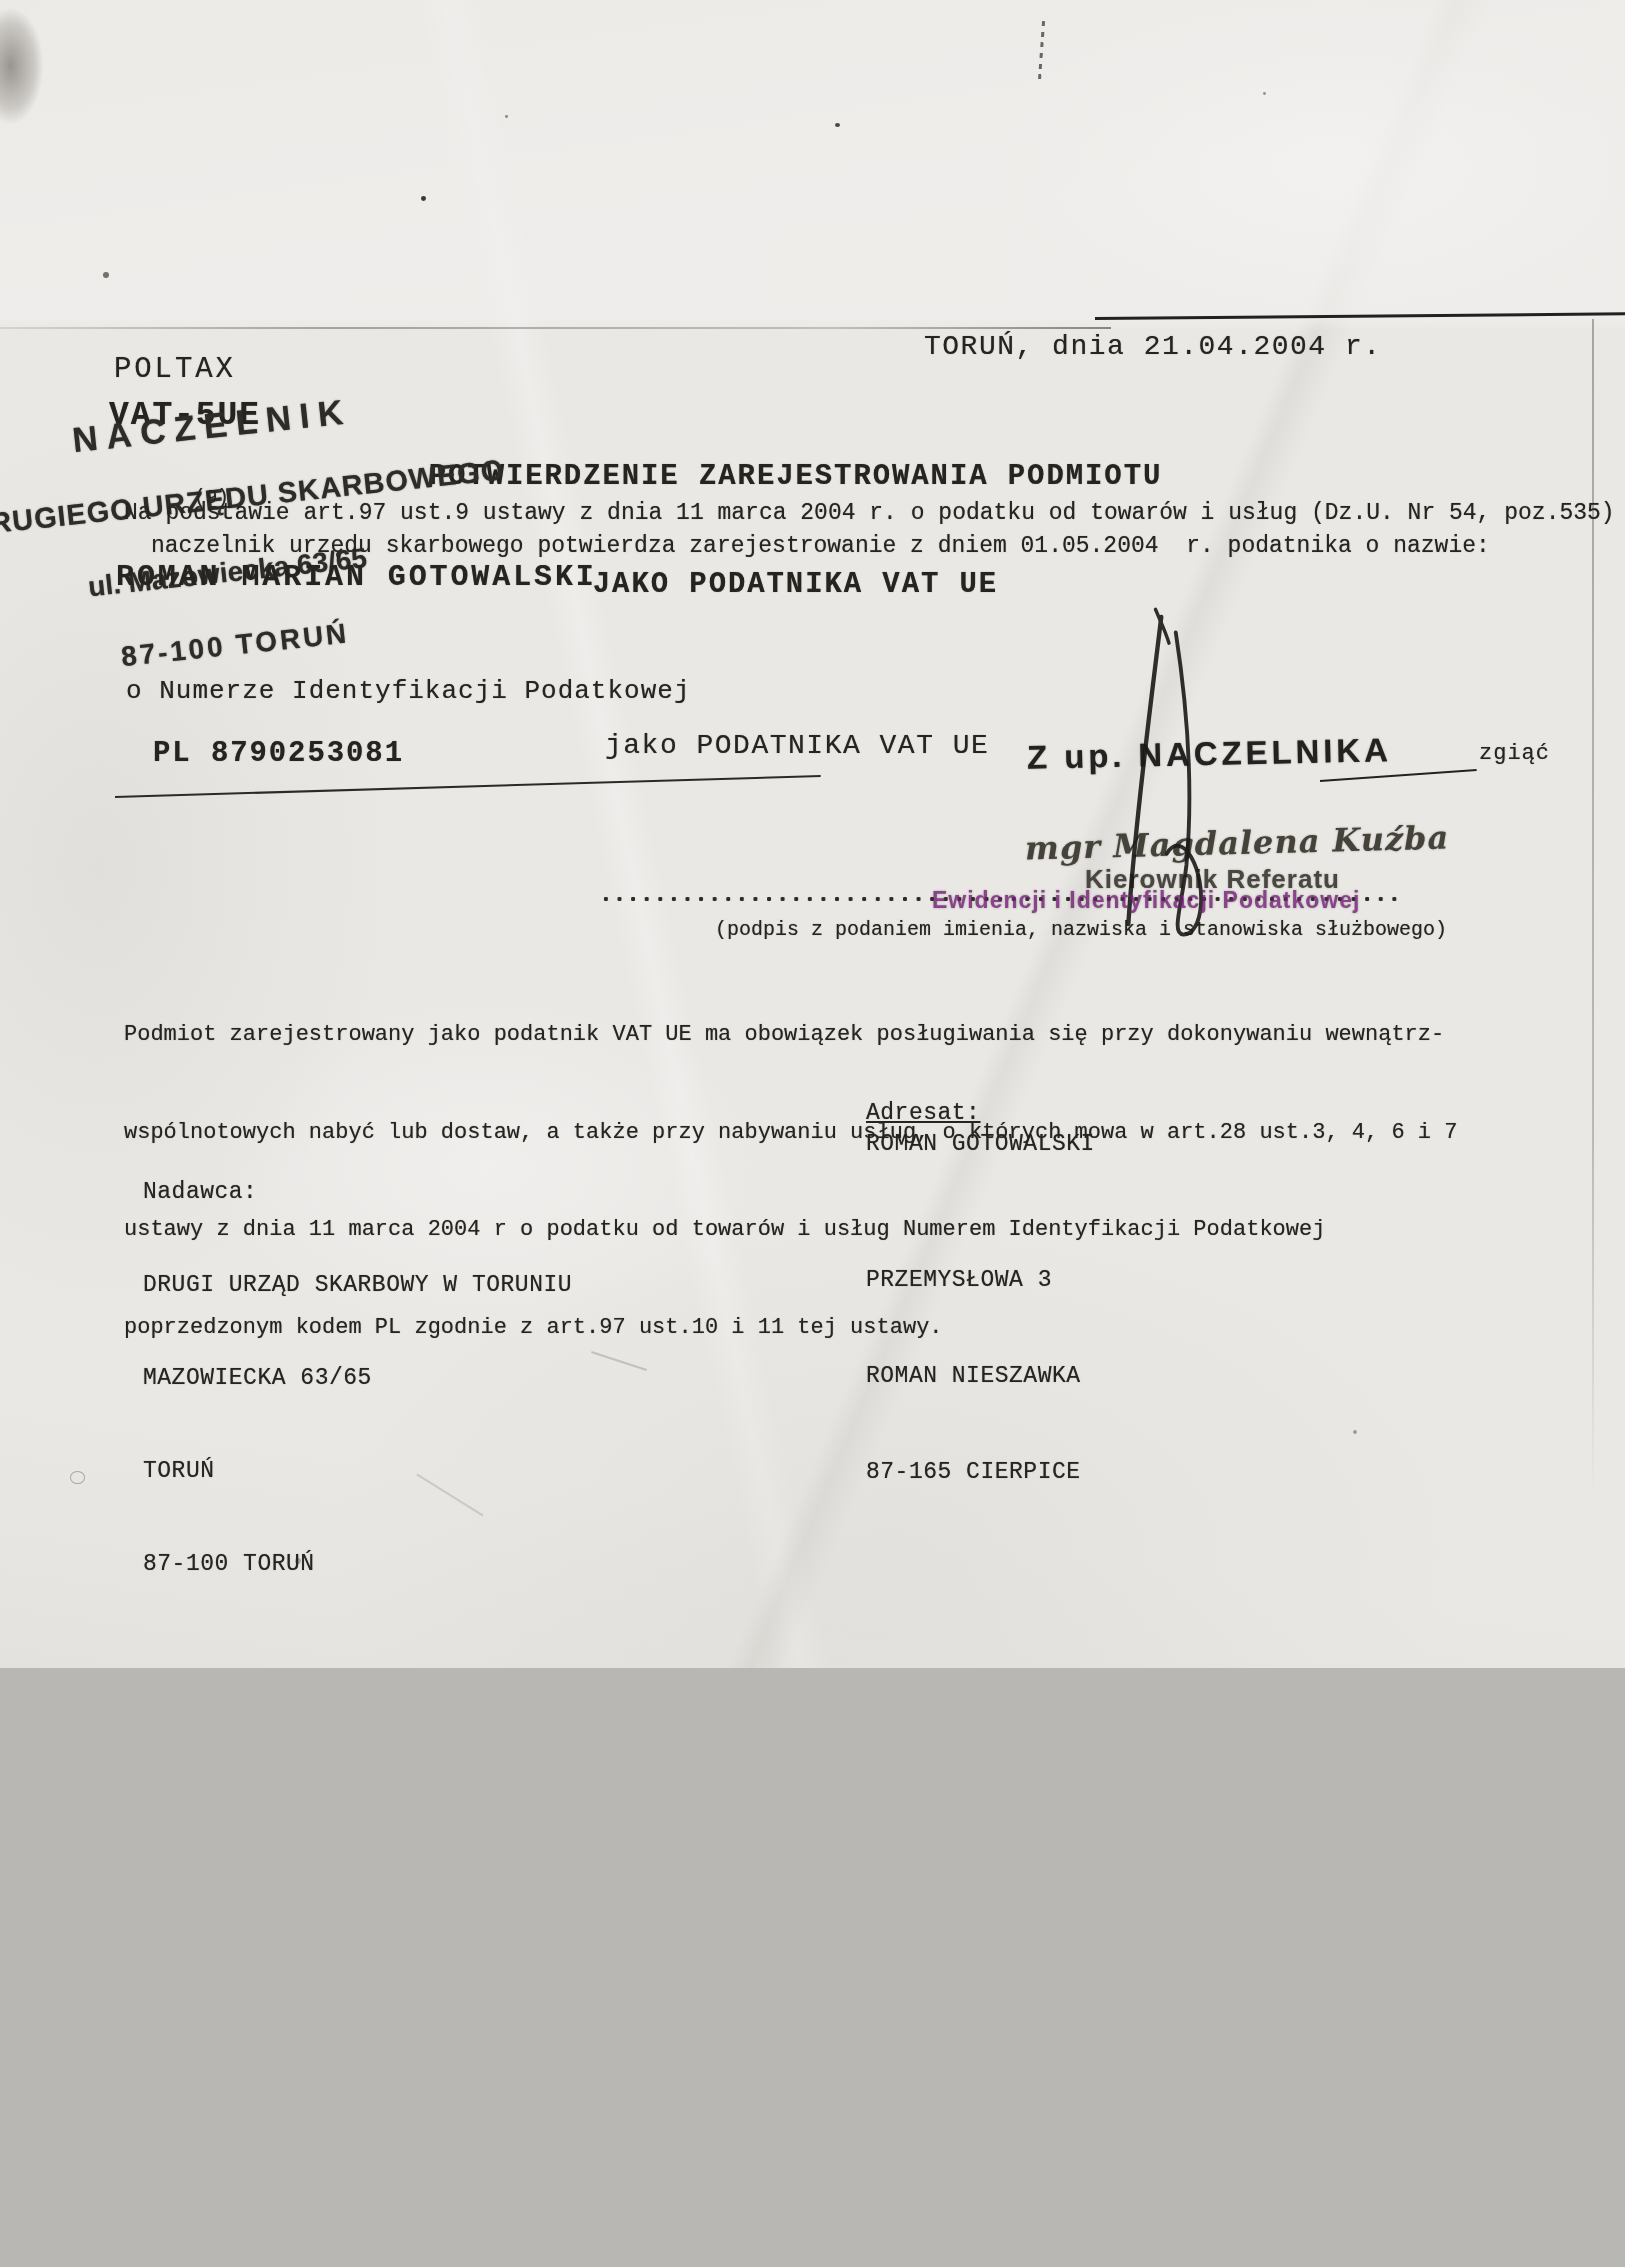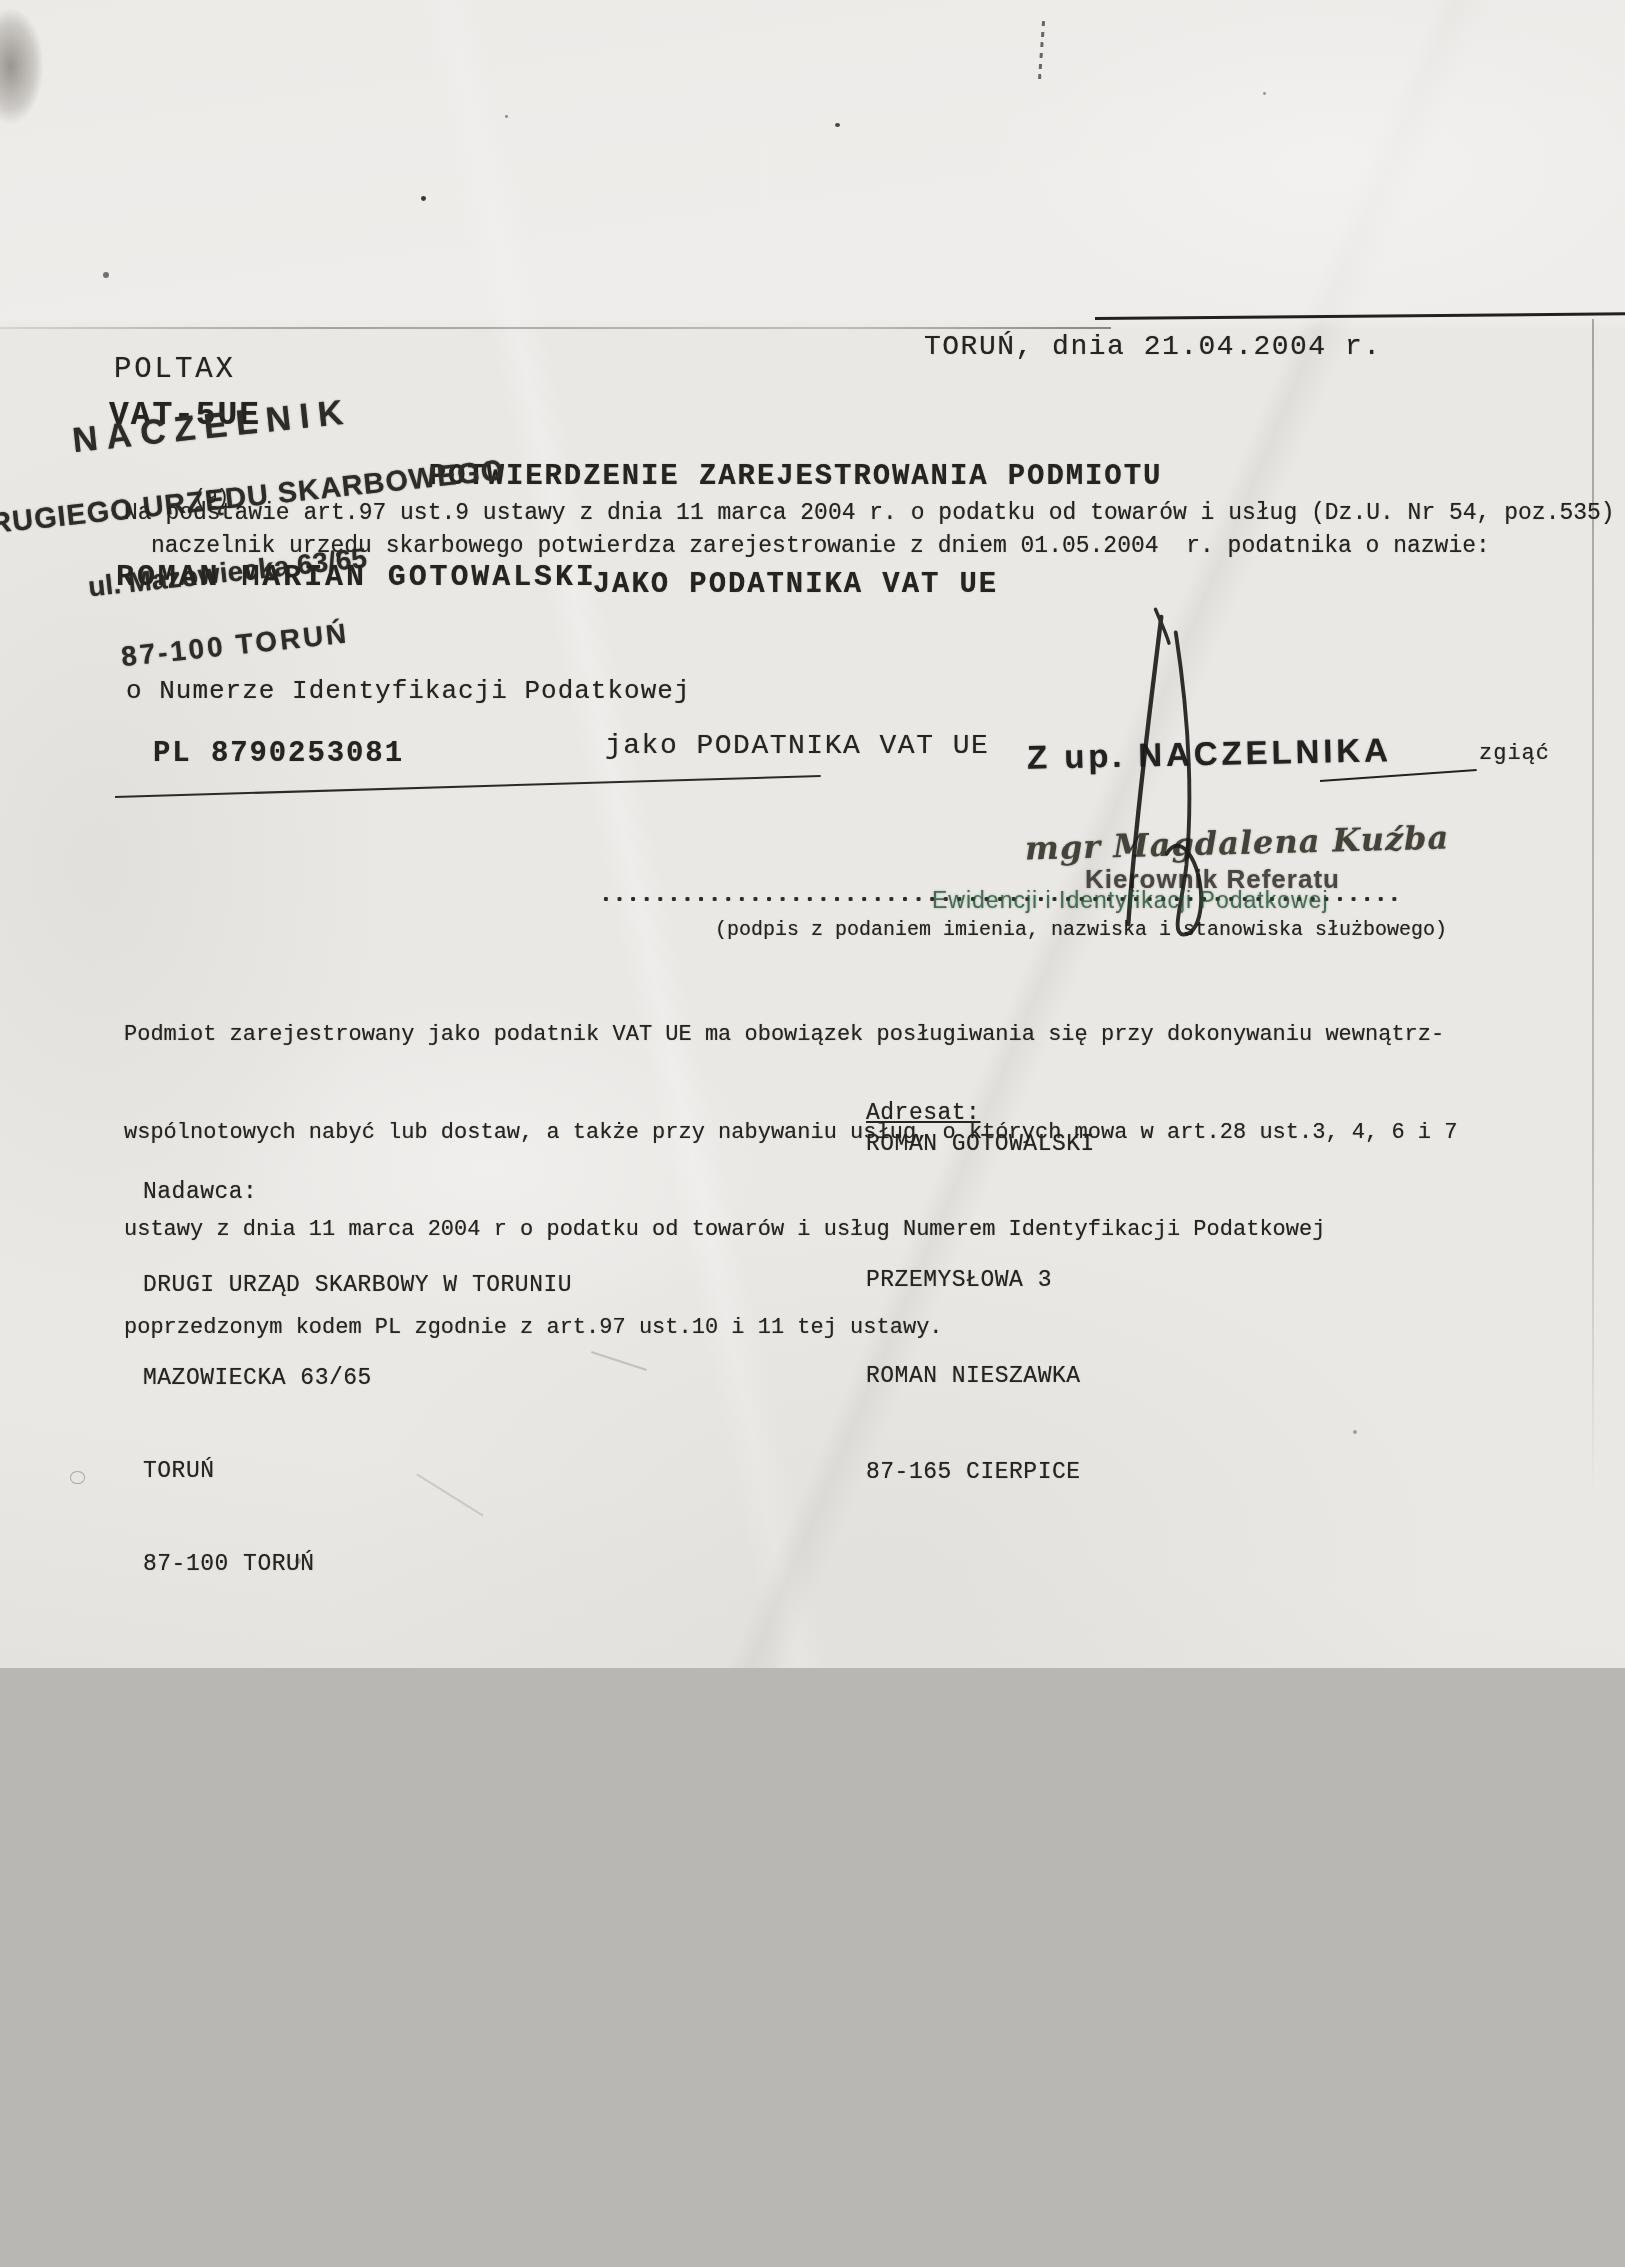--- a/index.html
+++ b/index.html
@@ -72,22 +72,22 @@
     transform:rotate(-4deg);transform-origin:left center;}
   .zgiac{left:1479px;top:741px;font-size:22px;letter-spacing:1px;}
 
   .sig{left:1077px;top:577px;z-index:3;}
 
   .namestamp{left:1025px;top:824px;font-family:"DejaVu Serif", serif;font-style:italic;
     font-weight:bold;font-size:32px;letter-spacing:1px;color:#454239;
     transform:rotate(-1.5deg);text-shadow:0 0 1.9px rgba(69,66,57,.5);white-space:pre;}
   .pos1{left:1085px;top:864px;font-size:26px;font-weight:bold;letter-spacing:1px;
     color:#4a4740;text-shadow:0 0 1.9px rgba(74,71,64,.5);}
-  .pos2{left:932px;top:887px;font-size:23px;font-weight:normal;letter-spacing:1px;
-    color:#14532d;opacity:.8;text-shadow:0 0 2.4px rgba(86,82,74,.6);z-index:3;}
+  .pos2{left:932px;top:887px;font-size:23px;font-weight:bold;letter-spacing:1px;
+    color:#701a75;opacity:.8;text-shadow:0 0 2.4px rgba(86,82,74,.6);z-index:3;}
   .dotline{left:602px;top:895px;width:803px;height:7.8px;
     background-image:radial-gradient(circle at 3.9px 3.9px, #2c2b28 1.9px, rgba(44,43,40,0) 2.5px);
     background-size:13.6px 7.8px;background-repeat:repeat-x;}
   .podpis{left:715px;top:918px;font-size:20px;}
 
   .oblig{left:124px;top:954px;font-size:22px;line-height:32.5px;}
 
   .sender{left:143px;top:1115px;font-size:23px;line-height:31px;letter-spacing:0.5px;}
   .recipient-label{left:866px;top:1100px;font-size:23px;letter-spacing:0.5px;text-decoration:underline;}
   .recipient-name{left:866px;top:1131px;font-size:23px;letter-spacing:0.5px;}

